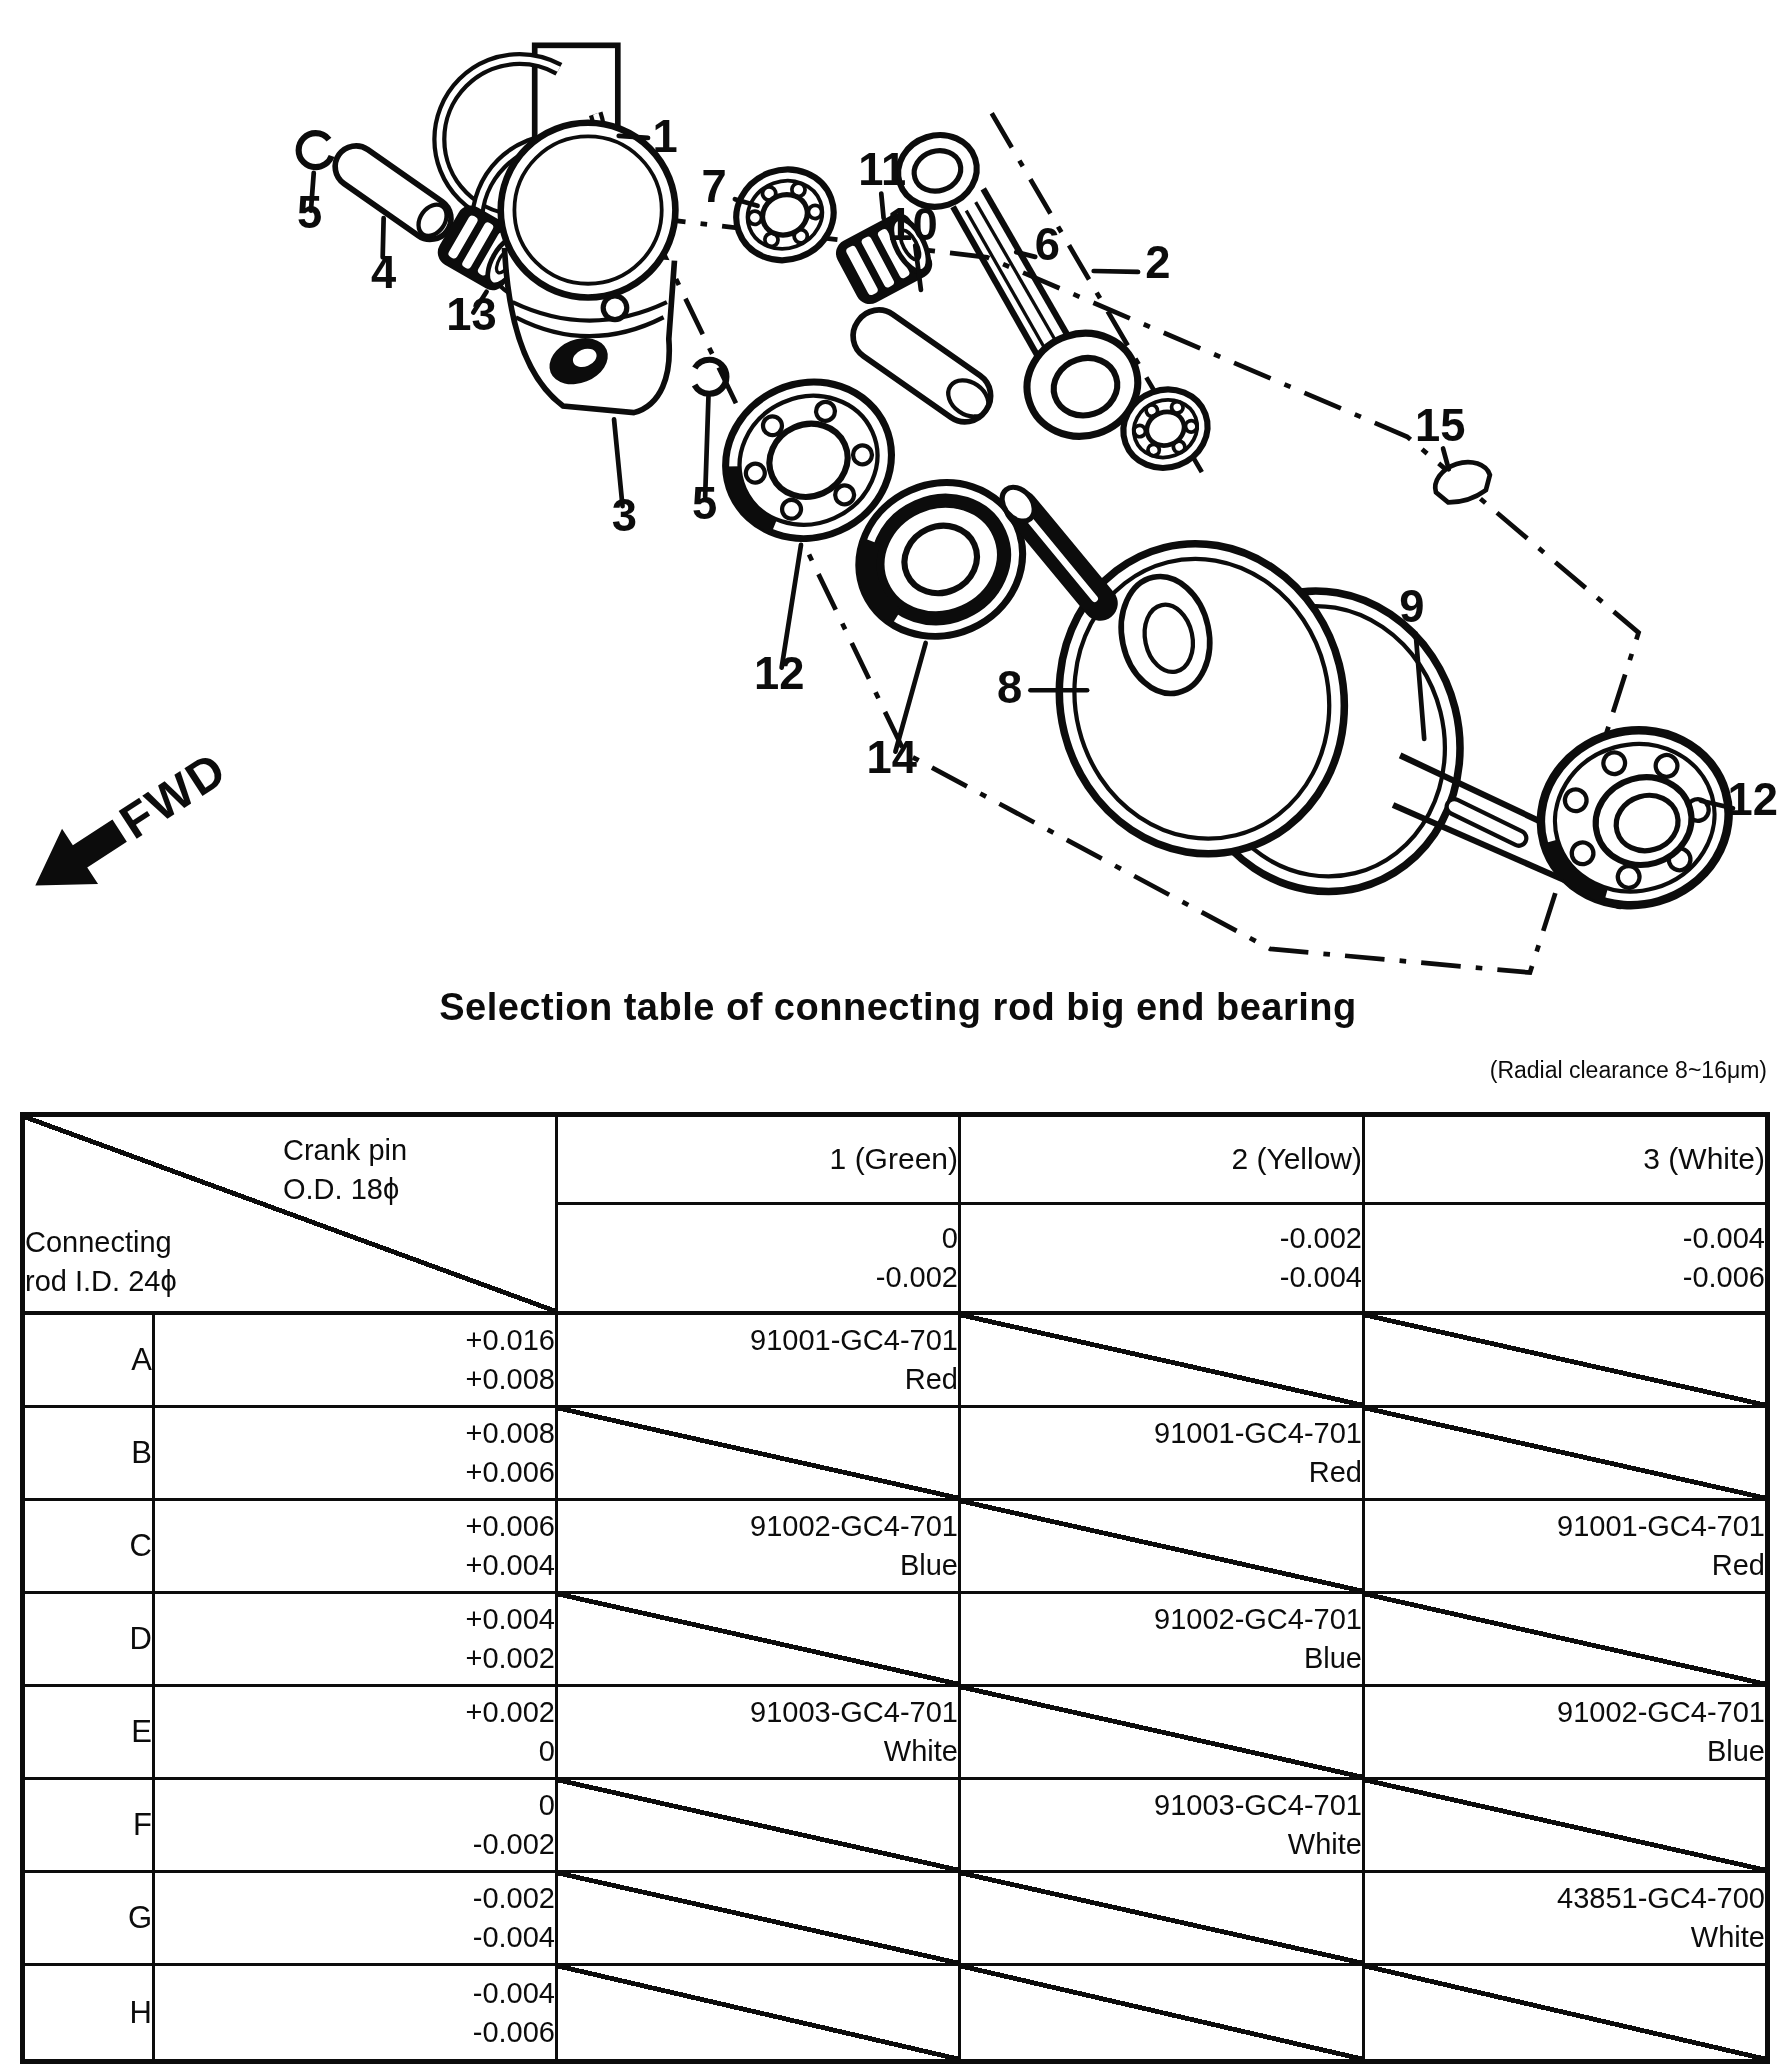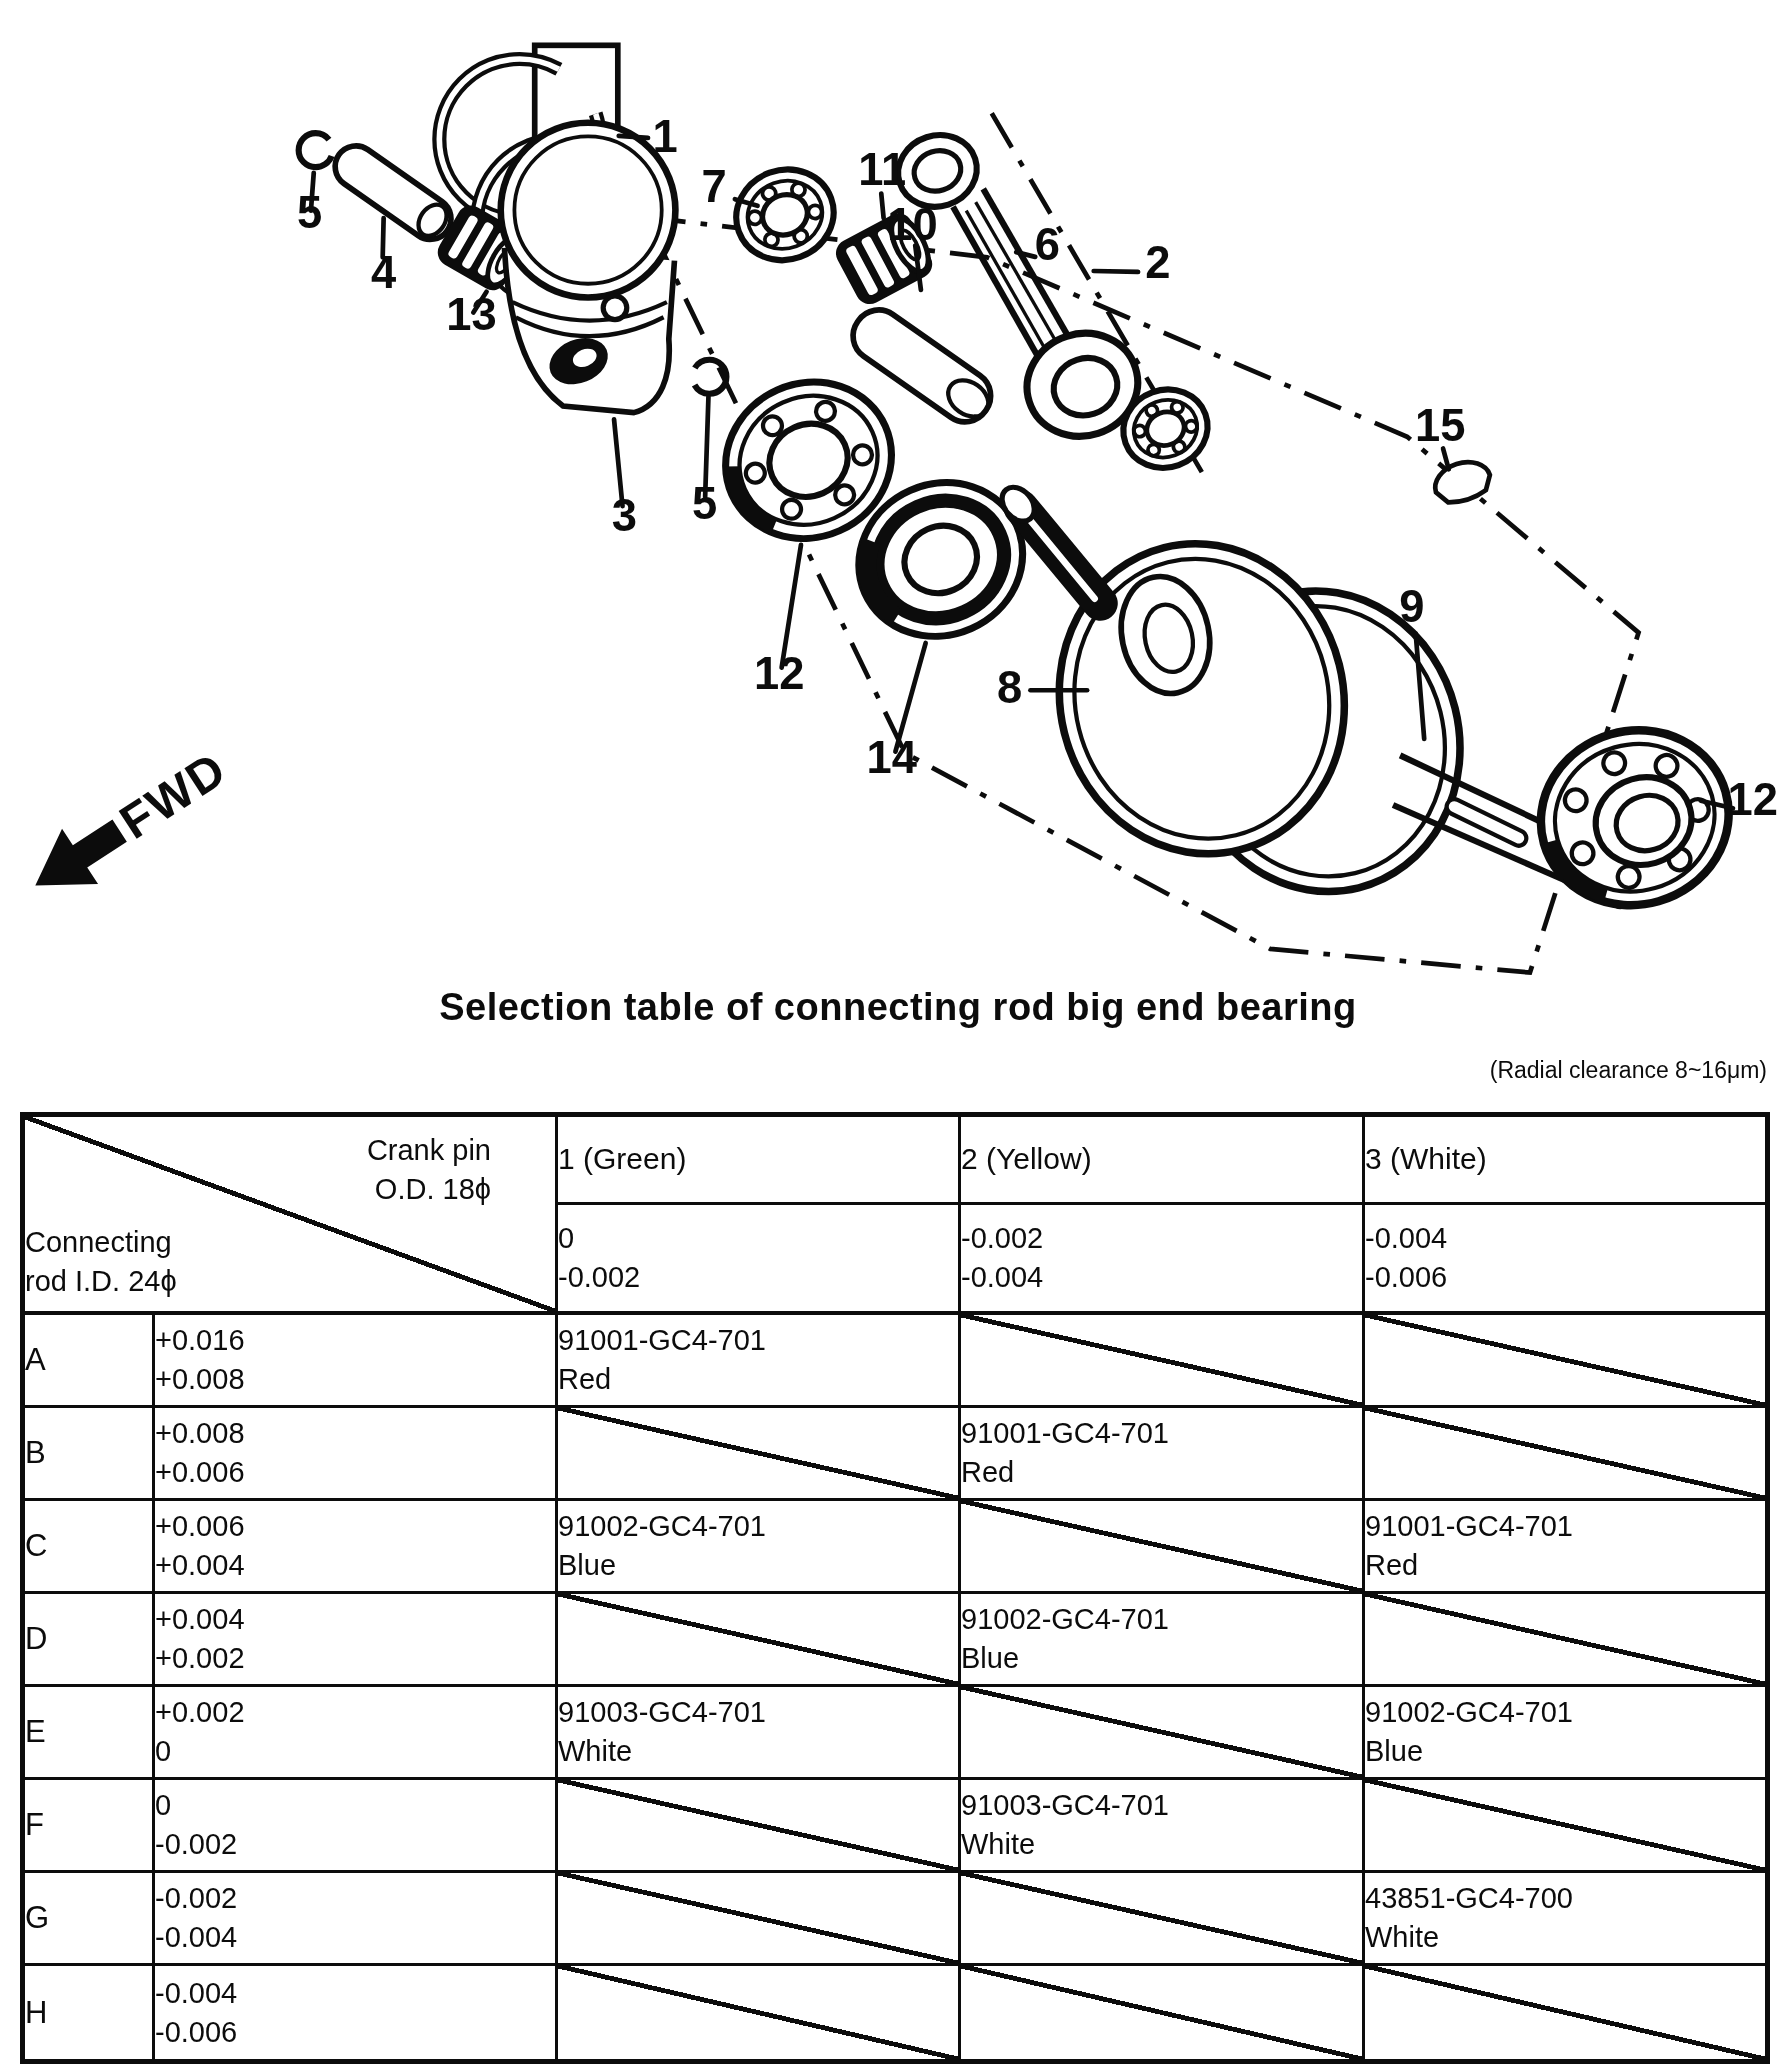--- a/index.html
+++ b/index.html
@@ -23,30 +23,30 @@
   .tbl-title{position:absolute;left:0;top:986px;width:1700px;text-align:center;
     font-size:38px;font-weight:bold;letter-spacing:0.5px;margin-left:48px;}
   .tbl-subtitle{position:absolute;right:21px;top:1057px;font-size:23px;font-weight:normal;}
   
   .sel-table{position:absolute;left:20px;top:1112px;width:1750px;height:952px;
     border:5.7px solid #0c0c0c;box-sizing:border-box;font-size:29px;}
   .sel-table .thead{display:grid;grid-template-columns:533px 403px 404px auto;
     grid-template-rows:88px auto;border-bottom:4.7px solid #0c0c0c;height:194px;position:relative;}
   .sel-table .tbody{display:grid;grid-template-columns:130px 403px 403px 404px auto;
     grid-auto-rows:93px;}
-  .cell{box-sizing:border-box;display:flex;flex-direction:column;align-items:flex-start;
+  .cell{box-sizing:border-box;display:flex;flex-direction:column;align-items:flex-end;
     justify-content:center;line-height:1.34;text-align:center;}
   .thead .cell{border-right:3.8px solid #0c0c0c;}
   .thead .cell.last{border-right:none;}
   .thead .lbl{border-bottom:3.8px solid #0c0c0c;font-size:30px;}
   .corner{grid-row:1/3;grid-column:1;position:relative;border-right:3.8px solid #0c0c0c;
     background:linear-gradient(to bottom left,
       transparent calc(50% - 2.4px), #0c0c0c calc(50% - 2.4px),
       #0c0c0c calc(50% + 2.4px), transparent calc(50% + 2.4px));}
-  .corner .top-lines{position:absolute;top:14px;left:258px;width:208px;text-align:right;line-height:1.36;}
+  .corner .top-lines{position:absolute;top:14px;left:258px;width:208px;text-align:left;line-height:1.36;}
   .corner .bottom-lines{position:absolute;top:106px;left:0;text-align:left;line-height:1.36;}
   .tbody .cell{border-right:3.8px solid #0c0c0c;border-bottom:3.8px solid #0c0c0c;}
   .tbody .cell:nth-child(5n){border-right:none;}
   .tbody .cell:nth-last-child(-n+5){border-bottom:none;}
   .tbody .letter{font-size:31px;}
   .tbody .diag{background:linear-gradient(to bottom left,
       transparent calc(50% - 2.4px), #0c0c0c calc(50% - 2.4px),
       #0c0c0c calc(50% + 2.4px), transparent calc(50% + 2.4px));}
 </style>
 </head>

